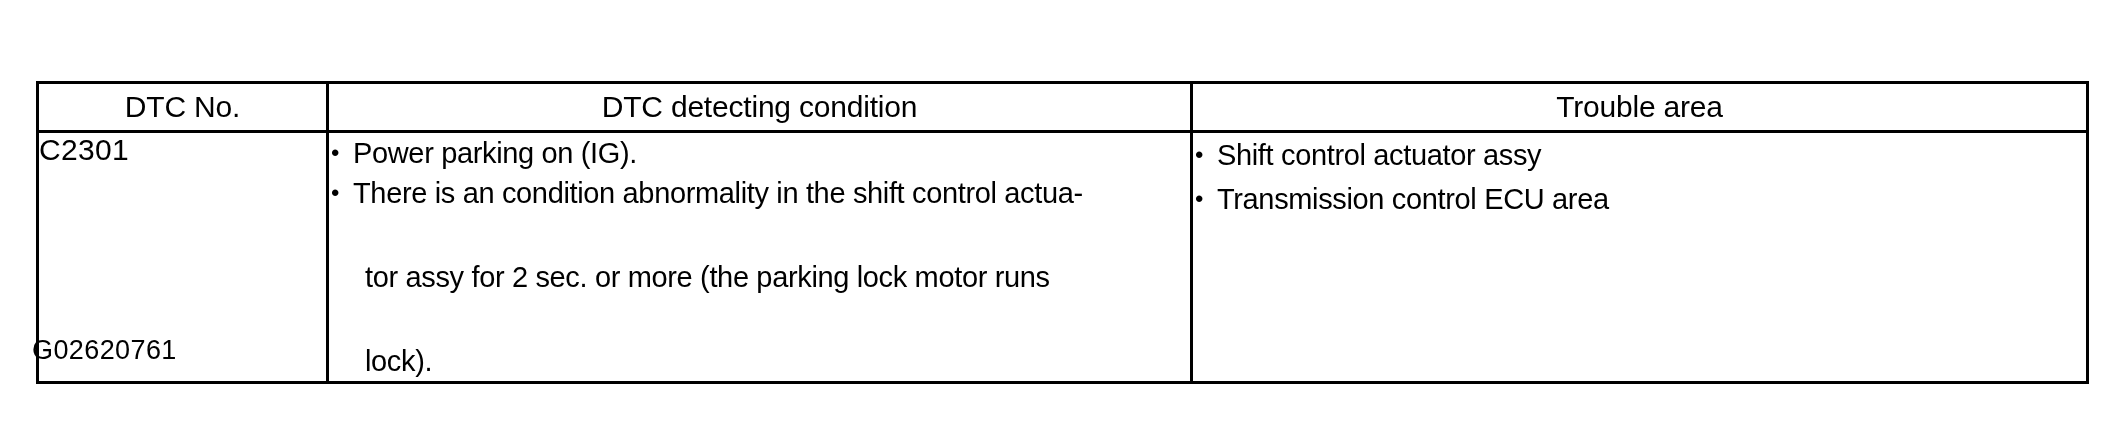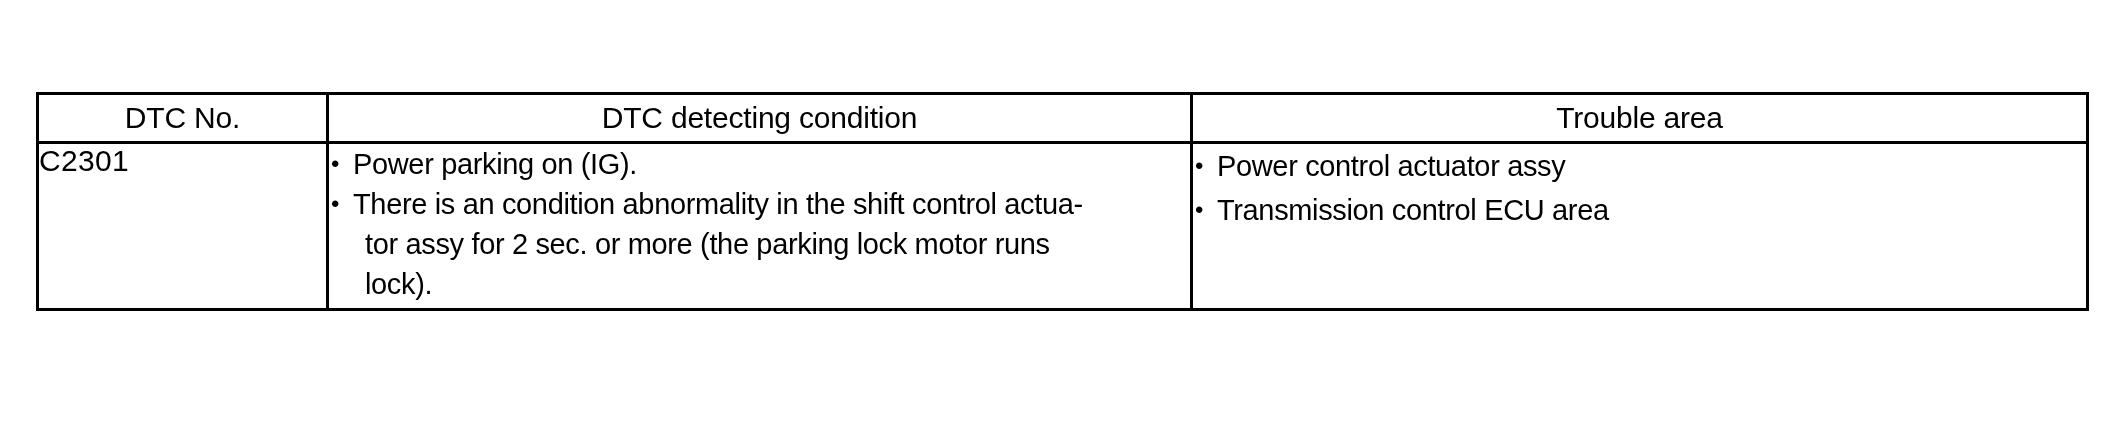--- a/index.html
+++ b/index.html
@@ -12,21 +12,21 @@
     height: 428px;
     font-family: "Liberation Sans", sans-serif;
     color: #000000;
     overflow: hidden;
     position: relative;
   }
 
   .page {
     position: absolute;
     left: 0;
-    top: 16px;
+    top: 5px;
     width: 2124px;
     height: 314px;
   }
 
   
   .dtc-table {
     position: absolute;
     left: 36px;
     top: 76px;
     width: 2050px;
@@ -95,20 +95,21 @@
   .bullet-list li .bullet-dot {
     position: absolute;
     left: 2px;
     top: 0px;
     font-size: 24px;
     line-height: 40px;
   }
   .bullet-list li .line-cont {
     display: block;
     padding-left: 12px;
+    margin-top: 44px;
   }
   .trouble-list li {
     padding-left: 24px;
     line-height: 44px;
   }
   .trouble-list li .bullet-dot {
     line-height: 44px;
   }
 
   
@@ -146,23 +147,24 @@
 
         <td class="cell-body">
           <ul class="bullet-list">
             <li><span class="bullet-dot">•</span><span>Power parking on (IG).</span></li>
             <li><span class="bullet-dot">•</span><span>There is an condition abnormality in the shift control actua-</span><span class="line-cont">tor assy for 2 sec. or more (the parking lock motor runs</span><span class="line-cont">lock).</span></li>
           </ul>
         </td>
 
         <td class="cell-body-trouble">
           <ul class="bullet-list trouble-list">
-            <li><span class="bullet-dot">•</span><span>Power control actuator assy</span></li>
+            <li><span class="bullet-dot">•</span><span>Shift control actuator assy</span></li>
             <li><span class="bullet-dot">•</span><span>Transmission control ECU area</span></li>
           </ul>
         </td>
 
       </tr>
     </tbody>
   </table>
 
+  <div class="fig-code">G02620761</div>
 
 </div>
 
 </body></html>

